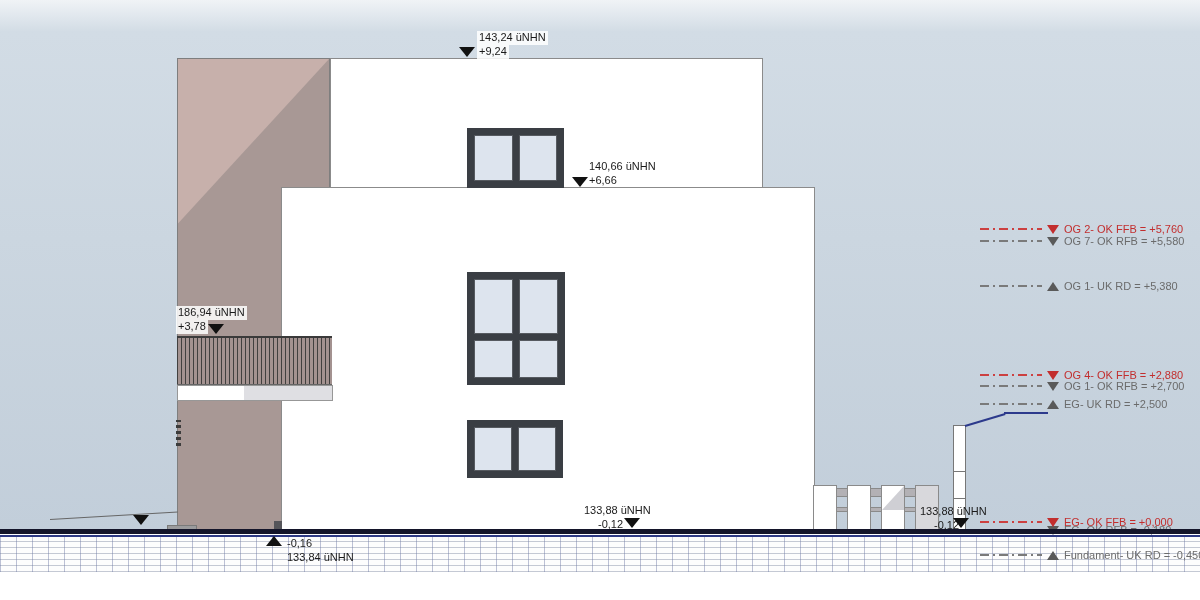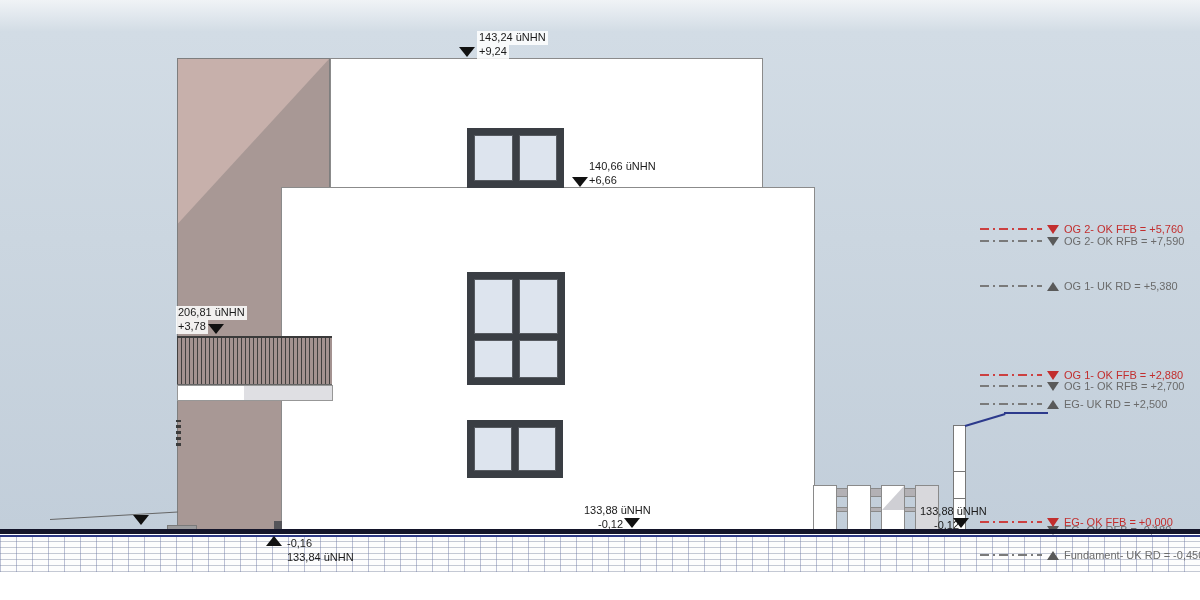--- a/index.html
+++ b/index.html
@@ -156,21 +156,21 @@
   </div>
   <div class="tb down" style="left:459px;top:47px;"></div>
 
   <div class="mark" style="left:589px;top:160px;">
     <span>140,66 üNHN</span><br>
     <span>+6,66</span>
   </div>
   <div class="tb down" style="left:572px;top:177px;"></div>
 
   <div class="mark" style="left:176px;top:306px;">
-    <span class="lbl-bg">206,81 üNHN</span><br>
+    <span class="lbl-bg">186,94 üNHN</span><br>
     <span class="lbl-bg">+3,78</span>
   </div>
   <div class="tb down" style="left:208px;top:324px;"></div>
 
   <div class="tb down" style="left:133px;top:515px;"></div>
 
   <div class="tb up" style="left:266px;top:536px;"></div>
   <div class="mark" style="left:287px;top:537px;">
     <span>-0,16</span><br>
     <span>133,84 üNHN</span>
@@ -189,32 +189,32 @@
   <div class="tb down" style="left:953px;top:518px;"></div>
 
   <div class="lvl" style="top:223px;">
     <span class="leader red"></span>
     <span class="tm down red"></span>
     <span class="lvl-text red">OG 2- OK FFB  =  +5,760</span>
   </div>
   <div class="lvl" style="top:235px;">
     <span class="leader"></span>
     <span class="tm down"></span>
-    <span class="lvl-text">OG 2- OK RFB  =  +7,590</span>
+    <span class="lvl-text">OG 7- OK RFB  =  +5,580</span>
   </div>
   <div class="lvl" style="top:252px;margin-top:28px;">
     <span class="leader"></span>
     <span class="tm up"></span>
     <span class="lvl-text">OG 1- UK RD  =  +5,380</span>
   </div>
 
   <div class="lvl" style="top:369px;">
     <span class="leader red"></span>
     <span class="tm down red"></span>
-    <span class="lvl-text red">OG 1- OK FFB  =  +2,880</span>
+    <span class="lvl-text red">OG 4- OK FFB  =  +2,880</span>
   </div>
   <div class="lvl" style="top:380px;">
     <span class="leader"></span>
     <span class="tm down"></span>
     <span class="lvl-text">OG 1- OK RFB  =  +2,700</span>
   </div>
   <div class="lvl" style="top:398px;justify-content:space-between;">
     <span class="leader"></span>
     <span class="tm up"></span>
     <span class="lvl-text">EG- UK RD  =  +2,500</span>

